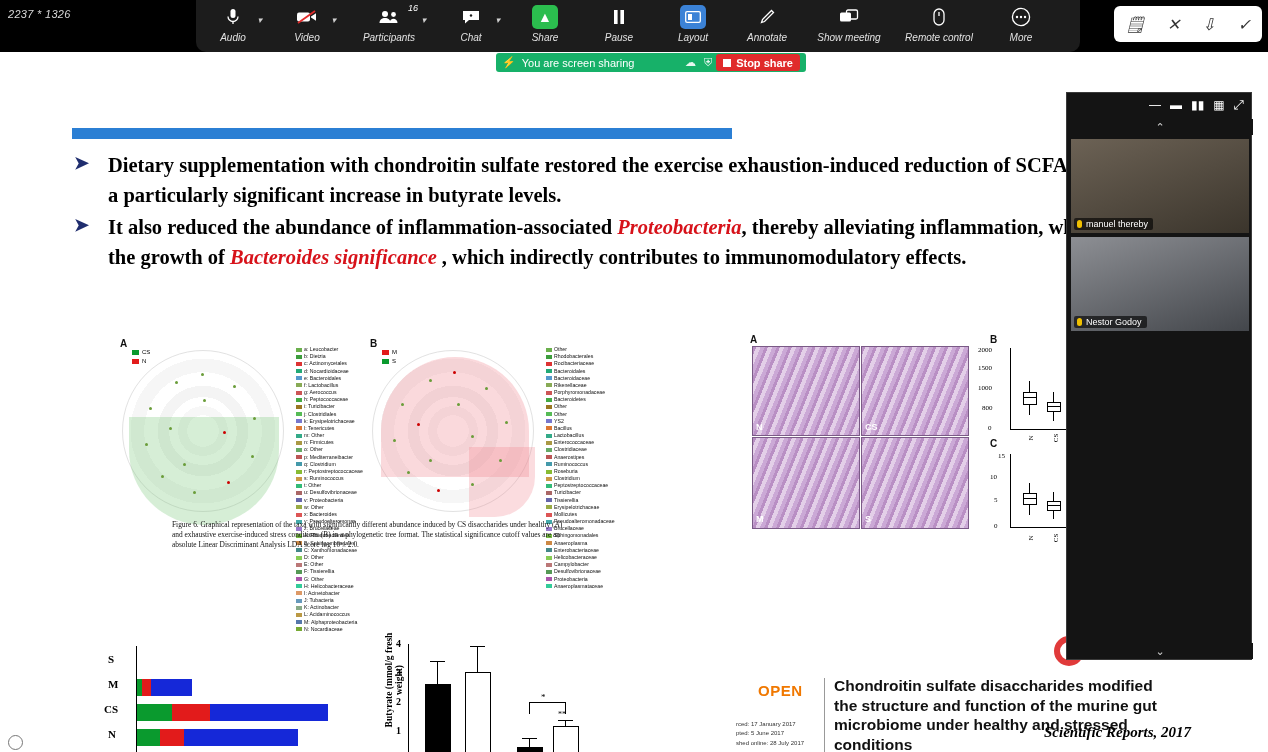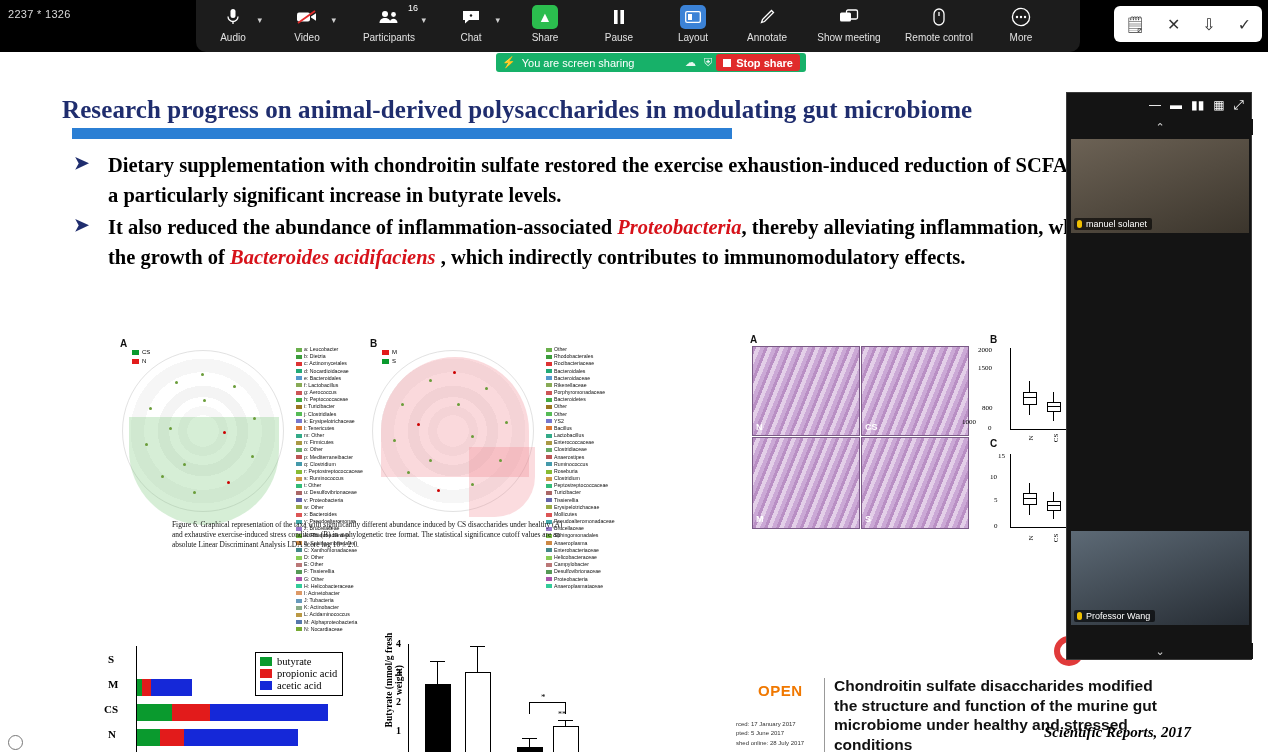--- a/index.html
+++ b/index.html
@@ -16,20 +16,21 @@
     height: 752px;
     background: #ffffff;
   }
 
   
   .topbar {
     position: absolute;
     top: 0; left: 0;
     width: 1268px; height: 52px;
     background: #000000;
+    font-style: italic;
   }
   .res-label {
     position: absolute;
     left: 8px; top: 8px;
     color: #d9d9d9;
     font-size: 11px;
     letter-spacing: 0.3px;
   }
   
   .toolbar {
@@ -673,31 +674,30 @@
     <span class="strip-ic">☁</span>
     <span class="strip-ic">⛨</span>
     <span class="stop-share">
       <span class="stop-dot"></span>
       <span>Stop share</span>
     </span>
   </div>
 
   <div class="slide">
 
-    <div class="slide-title">Research progress on animal-derived polysaccharides in modulating gut microbiome</div>
     <div class="title-rule"></div>
 
     <div class="bullets">
       <div class="bullet">
         <span class="arrow">➤</span>
         <span>Dietary supplementation with chondroitin sulfate restored the exercise exhaustion-induced reduction of SCFAs in mice, with a particularly significant increase in butyrate levels.</span>
       </div>
       <div class="bullet">
         <span class="arrow">➤</span>
-        <span>It also reduced the abundance of inflammation-associated </span><span class="em-red">Proteobacteria</span><span>, thereby alleviating inflammation, while promoting the growth of </span><span class="em-red">Bacteroides acidifaciens</span><span> , which indirectly contributes to immunomodulatory effects.</span>
+        <span>It also reduced the abundance of inflammation-associated </span><span class="em-red">Proteobacteria</span><span>, thereby alleviating inflammation, while promoting the growth of </span><span class="em-red">Bacteroides significance</span><span> , which indirectly contributes to immunomodulatory effects.</span>
       </div>
     </div>
 
     <div class="fig-lefse">
       <div class="panel-letter" style="left:10px; top:0;">A</div>
       <div class="panel-letter" style="left:260px; top:0;">B</div>
 
       <div class="ab-key" style="left:22px; top:10px;">
         <div class="row">
             <span class="sw" style="background:#0a9a2e"></span>
@@ -1079,34 +1079,20 @@
           <div class="seg g" style="width:35px"></div>
             <div class="seg r" style="width:38px"></div>
             <div class="seg b" style="width:118px"></div>
         </div>
         <div class="scfa-row" style="left:0; top:83px;">
           <div class="seg g" style="width:23px"></div>
             <div class="seg r" style="width:24px"></div>
             <div class="seg b" style="width:114px"></div>
         </div>
 
-        <div class="scfa-legend">
-          <div class="row">
-              <span class="sw" style="background:#0a9a2e"></span>
-              <span>butyrate</span>
-            </div>
-          <div class="row">
-              <span class="sw" style="background:#e21b1b"></span>
-              <span>propionic acid</span>
-            </div>
-          <div class="row">
-              <span class="sw" style="background:#1528d8"></span>
-              <span>acetic acid</span>
-            </div>
-        </div>
       </div>
       <div class="ylab" style="top:11px;">S</div>
       <div class="ylab" style="top:36px;">M</div>
       <div class="ylab" style="left:-4px; top:61px;">CS</div>
       <div class="ylab" style="top:86px;">N</div>
 
     </div>
 
     <div class="buty">
       <div class="buty-ylabel">Butyrate (mmol/g fresh weight)</div>
@@ -1161,21 +1147,21 @@
         <div class="bxline" style="left:12px; bottom:31px; width:14px; height:1.2px;"></div>
         <div class="bxline" style="left:18px; bottom:37px; width:1.2px; height:11px;"></div>
         <div class="bxline" style="left:18px; bottom:14px; width:1.2px; height:10px;"></div>
         <div class="bx" style="left:36px; bottom:17px; width:14px; height:10px;"></div>
         <div class="bxline" style="left:36px; bottom:22px; width:14px; height:1.2px;"></div>
         <div class="bxline" style="left:42px; bottom:27px; width:1.2px; height:10px;"></div>
         <div class="bxline" style="left:42px; bottom:8px; width:1.2px; height:9px;"></div>
       </div>
       <div class="bp-t" style="left:246px; top:86px;">0</div>
       <div class="bp-t" style="left:240px; top:66px;">800</div>
-      <div class="bp-t" style="left:220px; top:46px;margin-top:34px;">1000</div>
+      <div class="bp-t" style="left:236px; top:46px;">1000</div>
       <div class="bp-t" style="left:236px; top:26px;">1500</div>
       <div class="bp-t" style="left:236px; top:8px;">2000</div>
       <div class="bp-t" style="left:286px; top:96px; transform:rotate(-90deg);">N</div>
       <div class="bp-t" style="left:310px; top:96px; transform:rotate(-90deg);">CS</div>
 
       <div class="boxplot" style="left:268px; top:116px; width:58px; height:74px;">
         <div class="bx" style="left:12px; bottom:22px; width:14px; height:12px;"></div>
         <div class="bxline" style="left:12px; bottom:28px; width:14px; height:1.2px;"></div>
         <div class="bxline" style="left:18px; bottom:34px; width:1.2px; height:10px;"></div>
         <div class="bxline" style="left:18px; bottom:12px; width:1.2px; height:10px;"></div>
@@ -1207,27 +1193,27 @@
     <div class="sr-cite">Scientific Reports, 2017</div>
     <div class="page-dot"></div>
   </div>
 
   <div class="vpanel">
     <div class="vp-up">⌃</div>
 
     <div class="vtile" style="top:46px; background:linear-gradient(160deg,#6c6255,#3b352c);">
       <div class="vname">
           <span class="mic"></span>
-          <span>manuel solanet</span>
+          <span>manuel thereby</span>
         </div>
     </div>
-    <div class="vtile" style="top:438px; background:linear-gradient(160deg,#5d6a76,#262c33);">
+    <div class="vtile" style="top:144px; background:linear-gradient(160deg,#8d8f94,#43464b);">
       <div class="vname">
           <span class="mic"></span>
-          <span>Professor Wang</span>
+          <span>Nestor Godoy</span>
         </div>
     </div>
 
     <div class="vp-down">⌄</div>
   </div>
 
   <div class="vp-toolbar">
     <span>—</span>
     <span>▬</span>
     <span>▮▮</span>

